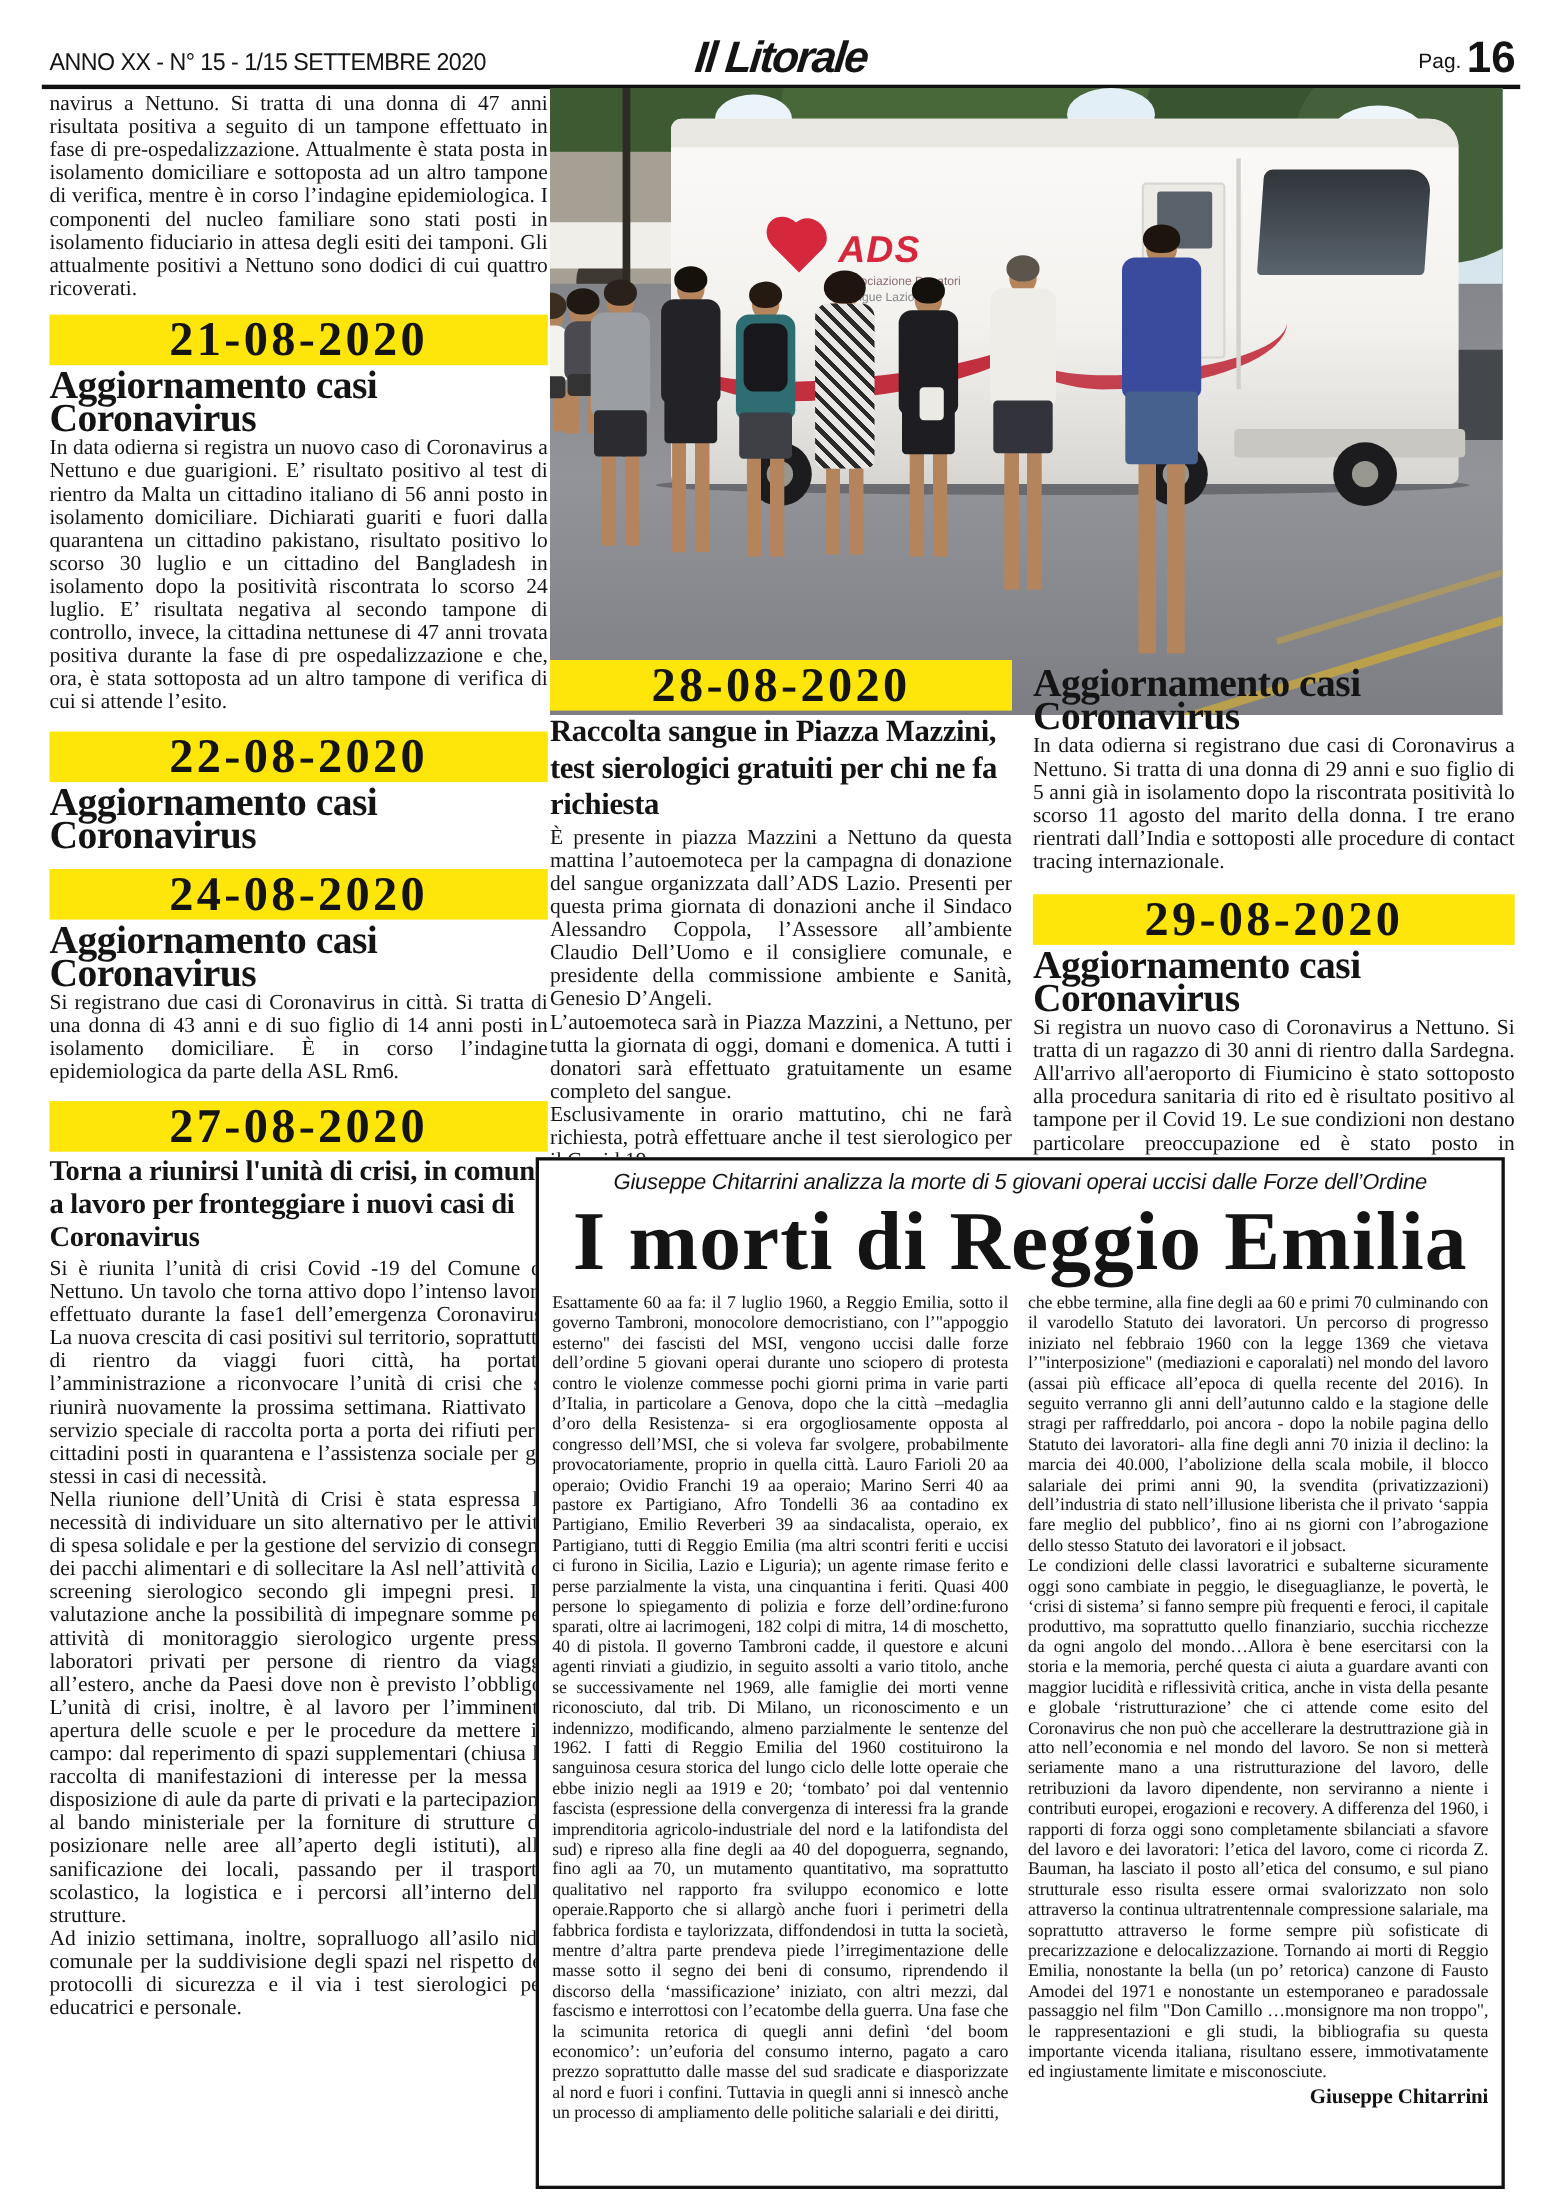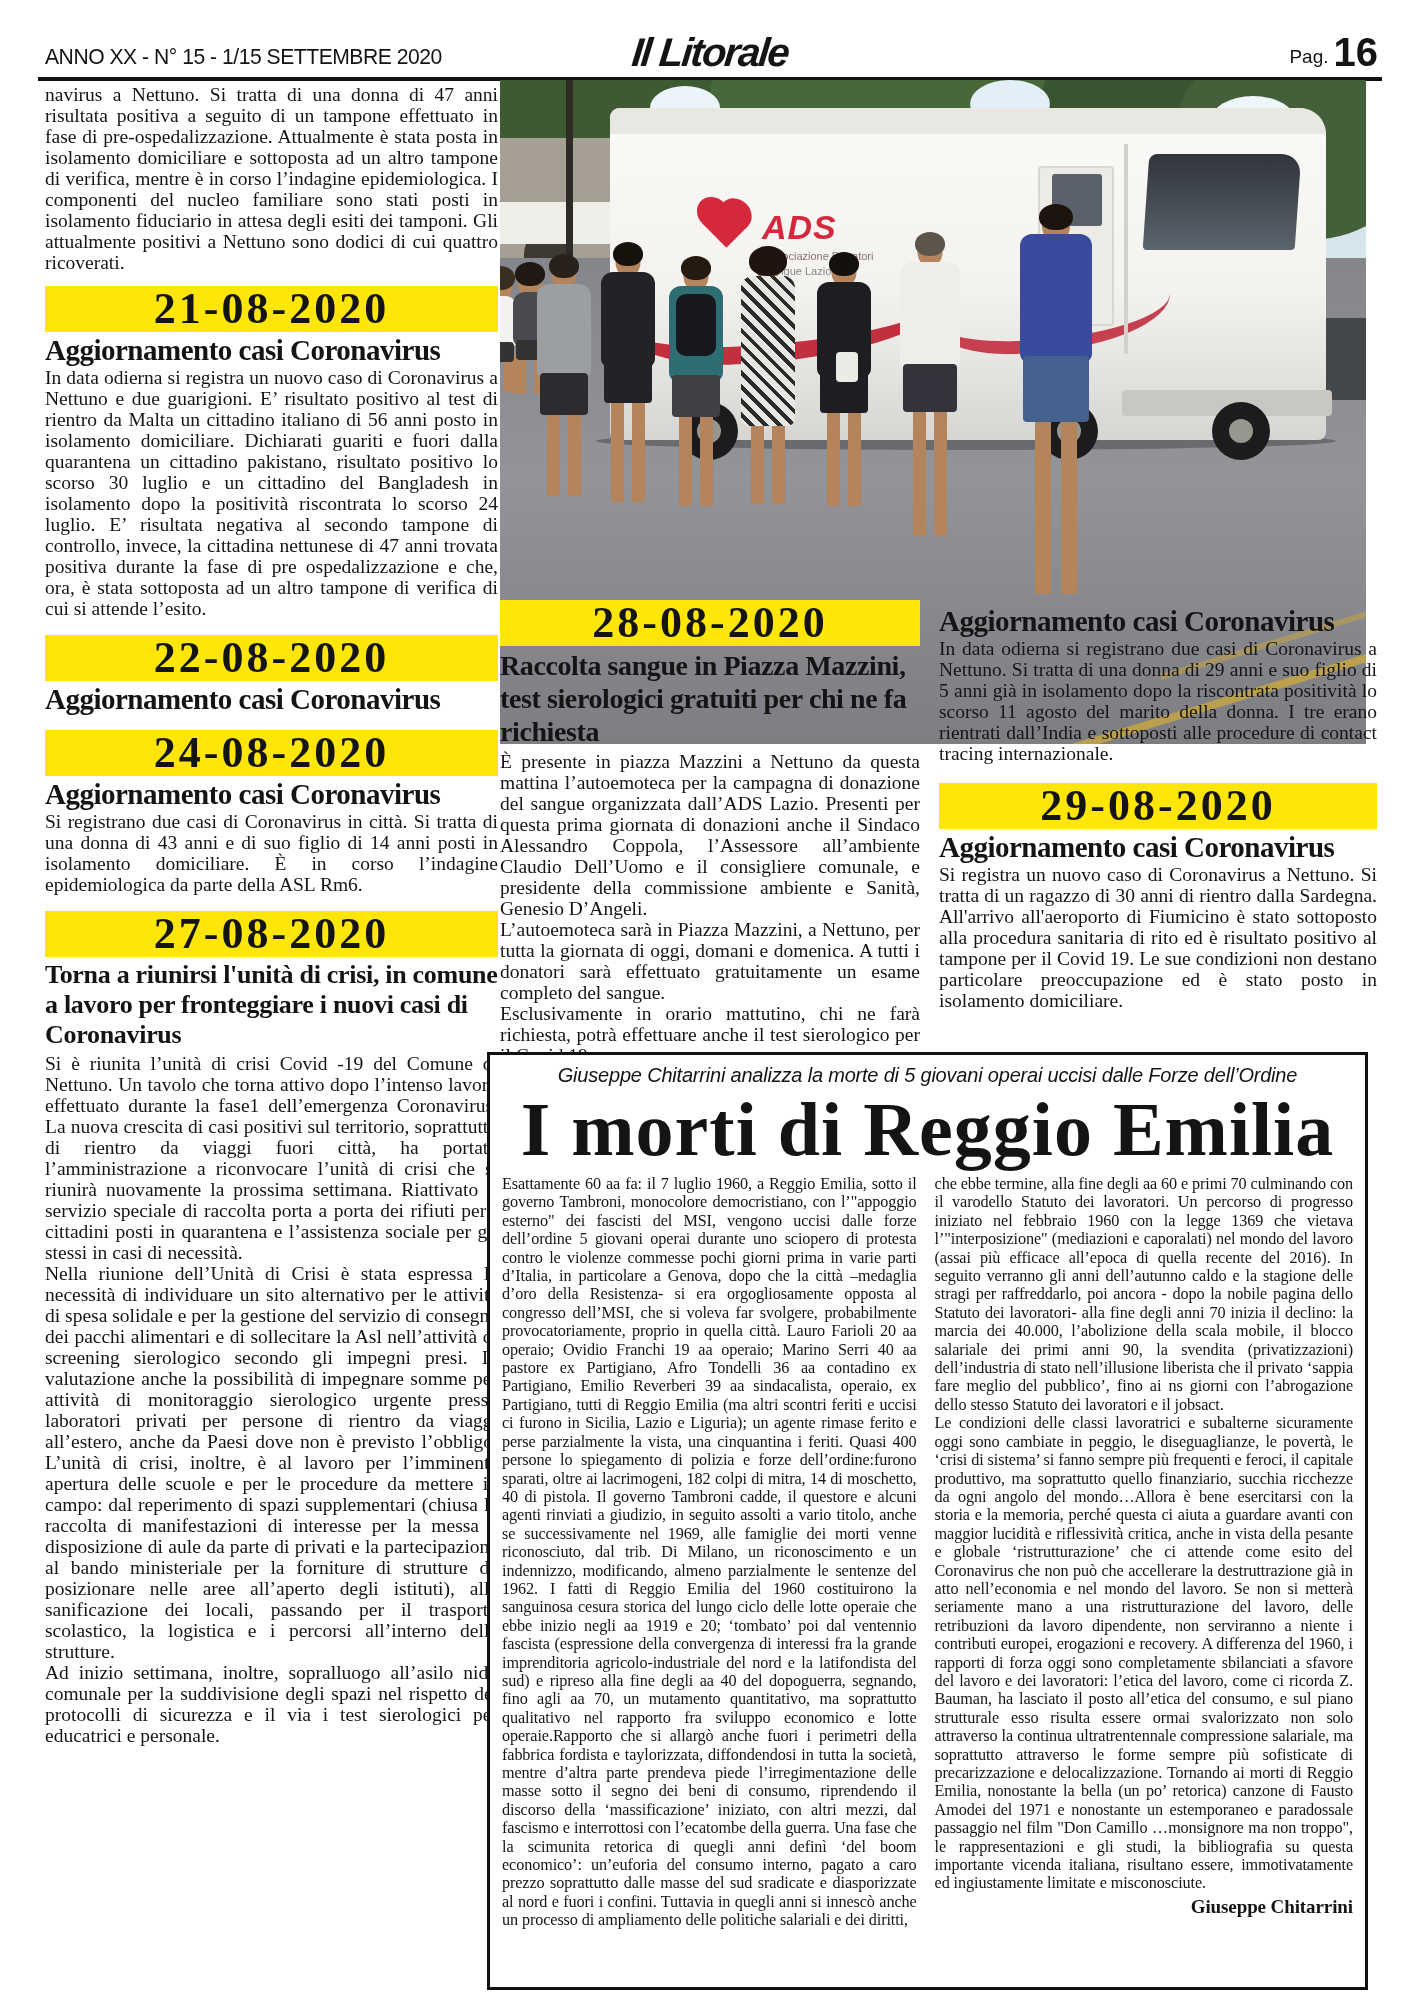--- a/index.html
+++ b/index.html
@@ -16,33 +16,33 @@
        font-family:"Liberation Sans",sans-serif;}
   .pag .lbl{font-size:19px;padding-bottom:4px;}
   .pag .num{font-size:40px;font-weight:bold;line-height:40px;}
   .rule{position:absolute;left:38px;right:38px;top:77px;height:4px;background:#101010;}
 
   
   .body{font-size:19.5px;line-height:21px;text-align:justify;margin:0;hyphens:none;}
   .body + .body{margin-top:0;}
   .date-band{background:#ffe60a;text-align:center;font-weight:bold;font-size:44px;
              line-height:46px;height:46px;letter-spacing:3px;margin:16px 0 3px;}
-  h2.sec{font-size:29px;line-height:30px;font-weight:bold;margin:0 0 2px;letter-spacing:-.5px;}
+  h2.sec{font-size:36px;line-height:30px;font-weight:bold;margin:0 0 2px;letter-spacing:-.5px;}
   h2.multi{font-size:26px;line-height:30px;font-weight:bold;margin:0 0 3px;letter-spacing:-.3px;}
 
   .col-left{position:absolute;left:45px;top:84px;width:453px;}
   .col-left .date-band:first-of-type{margin-top:13px;}
   .col-mid{position:absolute;left:500px;top:600px;width:420px;}
   .col-mid .date-band{margin-top:0;}
   .col-mid h2.art{font-size:28px;line-height:33px;font-weight:bold;margin:2px 0 3px;letter-spacing:-.4px;}
   .col-right{position:absolute;left:939px;top:606px;width:438px;}
   .col-right .date-band{margin-top:19px;}
 
   
-  .photo{position:absolute;left:500px;top:80px;width:866px;height:664px;overflow:hidden;
+  .photo{position:absolute;left:500px;top:80px;width:866px;height:570px;overflow:hidden;
          background:#88909a;}
   .photo *{position:absolute;}
   .sky{left:0;top:0;right:0;height:185px;background:linear-gradient(#c4d9e6,#d9e7ee);}
   .blob{border-radius:50%;}
   .tree1{left:-40px;top:-60px;width:320px;height:220px;background:#3e5a32;border-radius:45%;}
   .tree2{left:210px;top:-70px;width:400px;height:200px;background:#49683a;border-radius:42%;}
   .tree3{left:540px;top:-60px;width:260px;height:180px;background:#395431;border-radius:48%;}
   .tree4{right:-50px;top:-40px;width:240px;height:200px;background:#44603a;border-radius:45%;}
   .gap1{left:150px;top:6px;width:70px;height:44px;background:#eaf4fa;}
   .gap2{left:470px;top:0;width:80px;height:48px;background:#e2eff7;}

